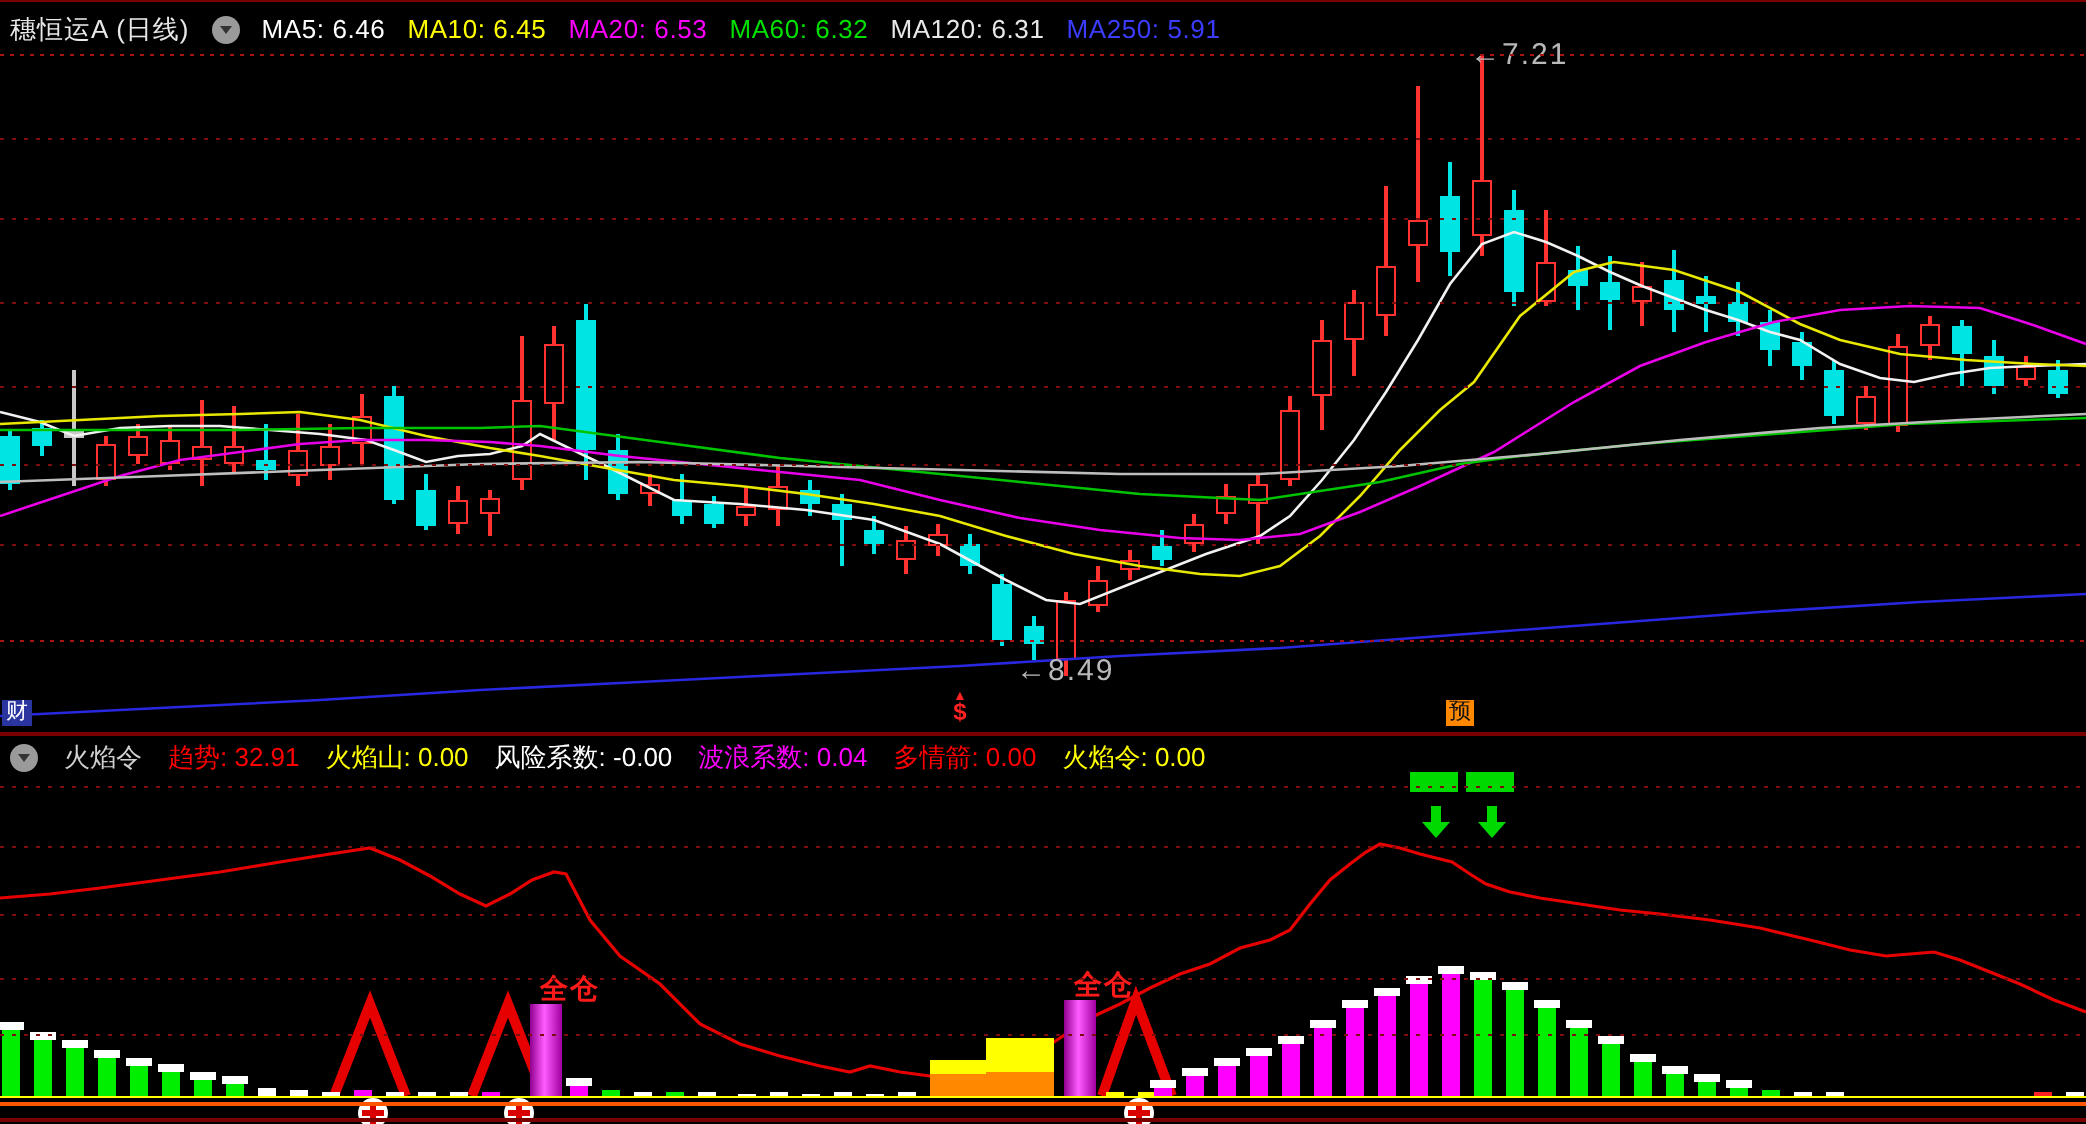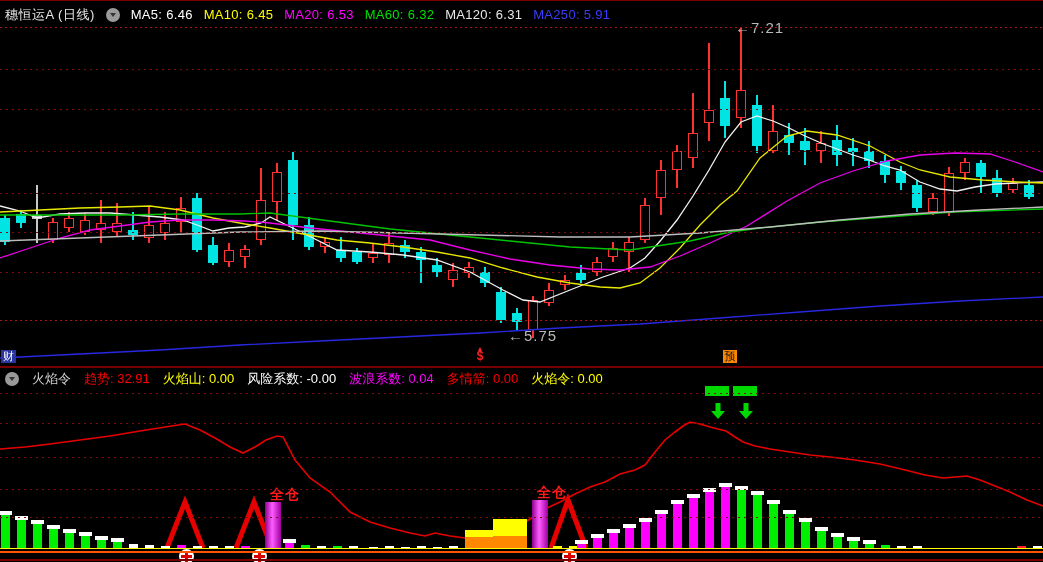--- a/index.html
+++ b/index.html
@@ -197,21 +197,21 @@
       <polyline points="0,358 80,354 160,350 240,345 320,341 400,337 480,333 560,328 640,324 720,318 800,312 880,306 960,301 1043,297" stroke="#2828e0" stroke-width="1.3" fill="none"></polyline>
       <polyline points="0,449 25,447 50,444 80,440 110,436 140,431 165,427 185,424 200,430 215,438 230,447 243,453 255,447 266,440 277,436 283,437 295,460 310,478 330,492 350,512 370,522 390,528 410,533 425,536 435,533 450,536 465,538 480,537 495,539 505,535 515,529 530,519 545,509 560,502 575,494 590,487 605,482 620,474 635,470 645,465 655,452 665,440 675,432 683,426 690,422 700,424 710,427 718,429 726,431 735,437 743,442 755,446 770,449 790,452 810,455 830,457 855,460 880,464 905,470 925,475 943,478 955,477 967,476 980,480 995,486 1010,492 1027,500 1043,506" stroke="#e60000" stroke-width="1.6" fill="none"></polyline>
       <polyline points="167,548 185,502 203,548" stroke="#e60000" stroke-width="5" fill="none" stroke-linejoin="miter"></polyline>
       <polyline points="236,548 254,502 272,548" stroke="#e60000" stroke-width="5" fill="none" stroke-linejoin="miter"></polyline>
       <polyline points="551,548 568,500 586,548" stroke="#e60000" stroke-width="5" fill="none" stroke-linejoin="miter"></polyline>
       <polygon points="715.5,403 715.5,411 711,411 718,419 725,411 720.5,411 720.5,403" fill="#00d900"></polygon>
       <polygon points="743.5,403 743.5,411 739,411 746,419 753,411 748.5,411 748.5,403" fill="#00d900"></polygon>
     </svg>
   <div id="annotations">
       <div class="ann" style="left: 735px; top: 19px;">←7.21</div>
-      <div class="ann" style="left: 508px; top: 327px;">←5.75</div>
+      <div class="ann" style="left: 508px; top: 327px;">←8.49</div>
     </div>
 
   <div class="marker" id="mk-left" style="left:1px;top:350px">财</div>
   <div class="marker" id="mk-dollar" style="left:473px;top:346px">
     <span class="up">▲</span>
     <span class="d">$</span>
   </div>
   <div class="marker" id="mk-right" style="left:723px;top:350px">预</div>
 
   <div class="hborder" style="top:366px;height:2px"></div>

